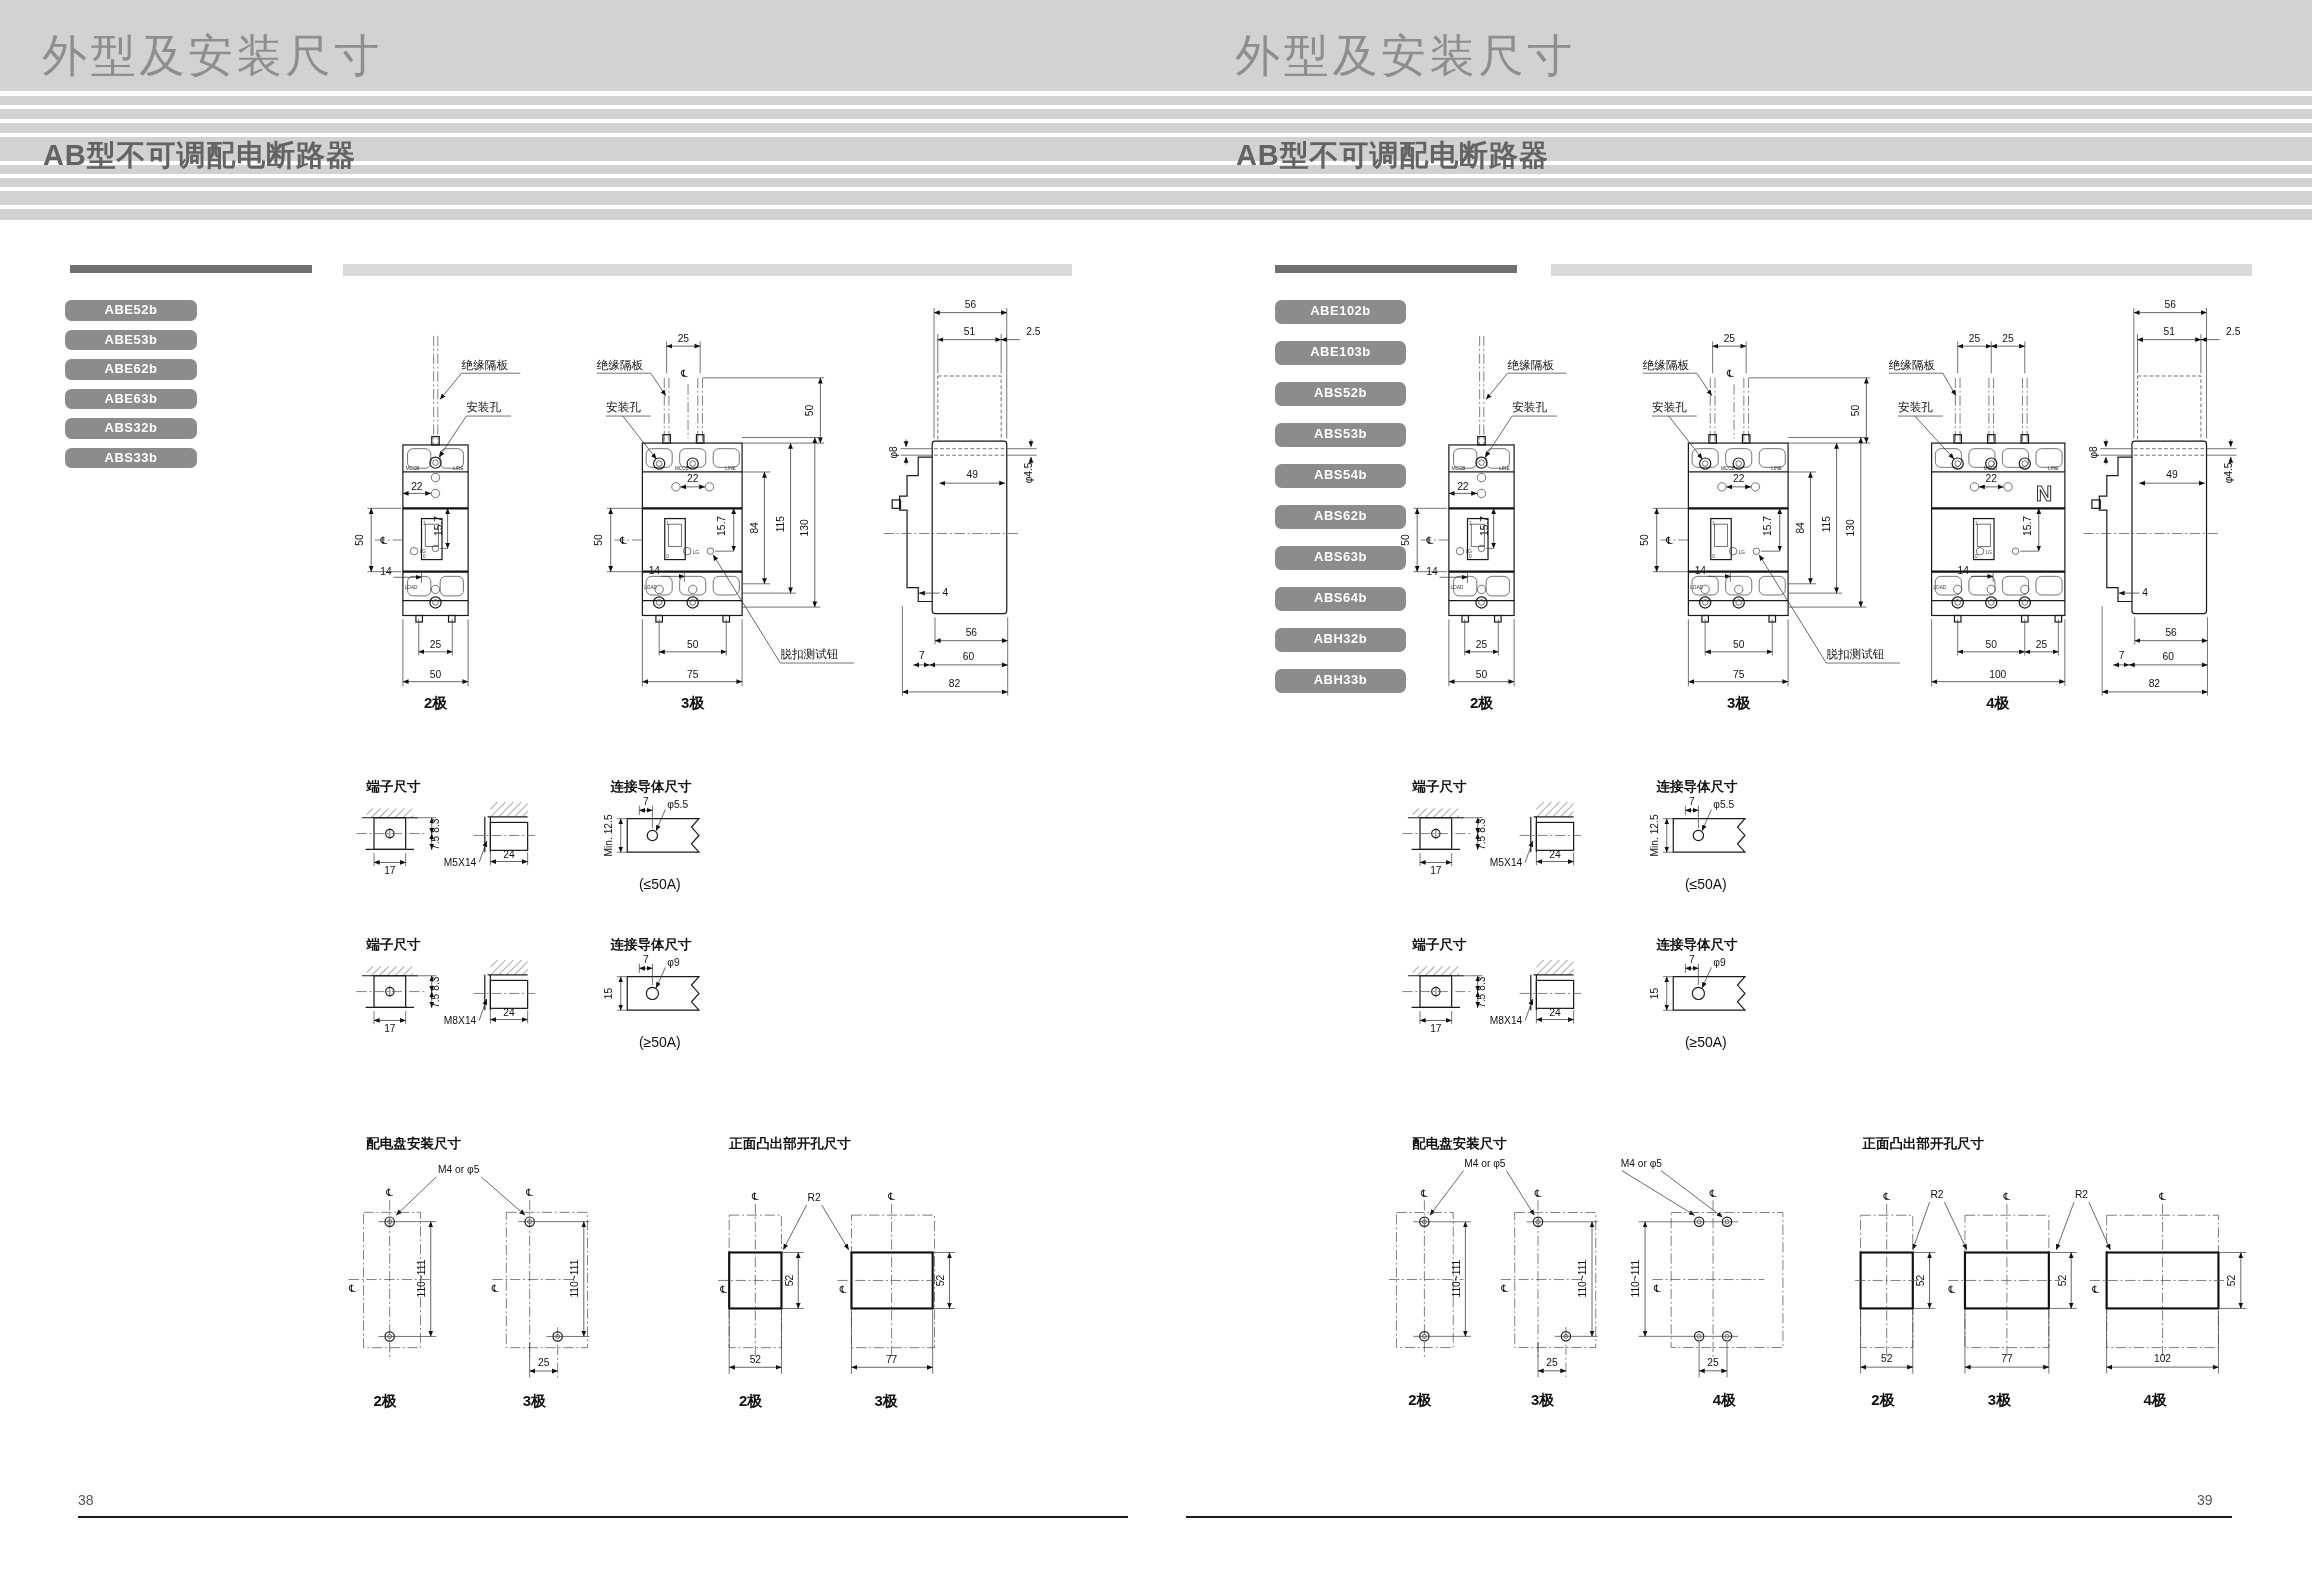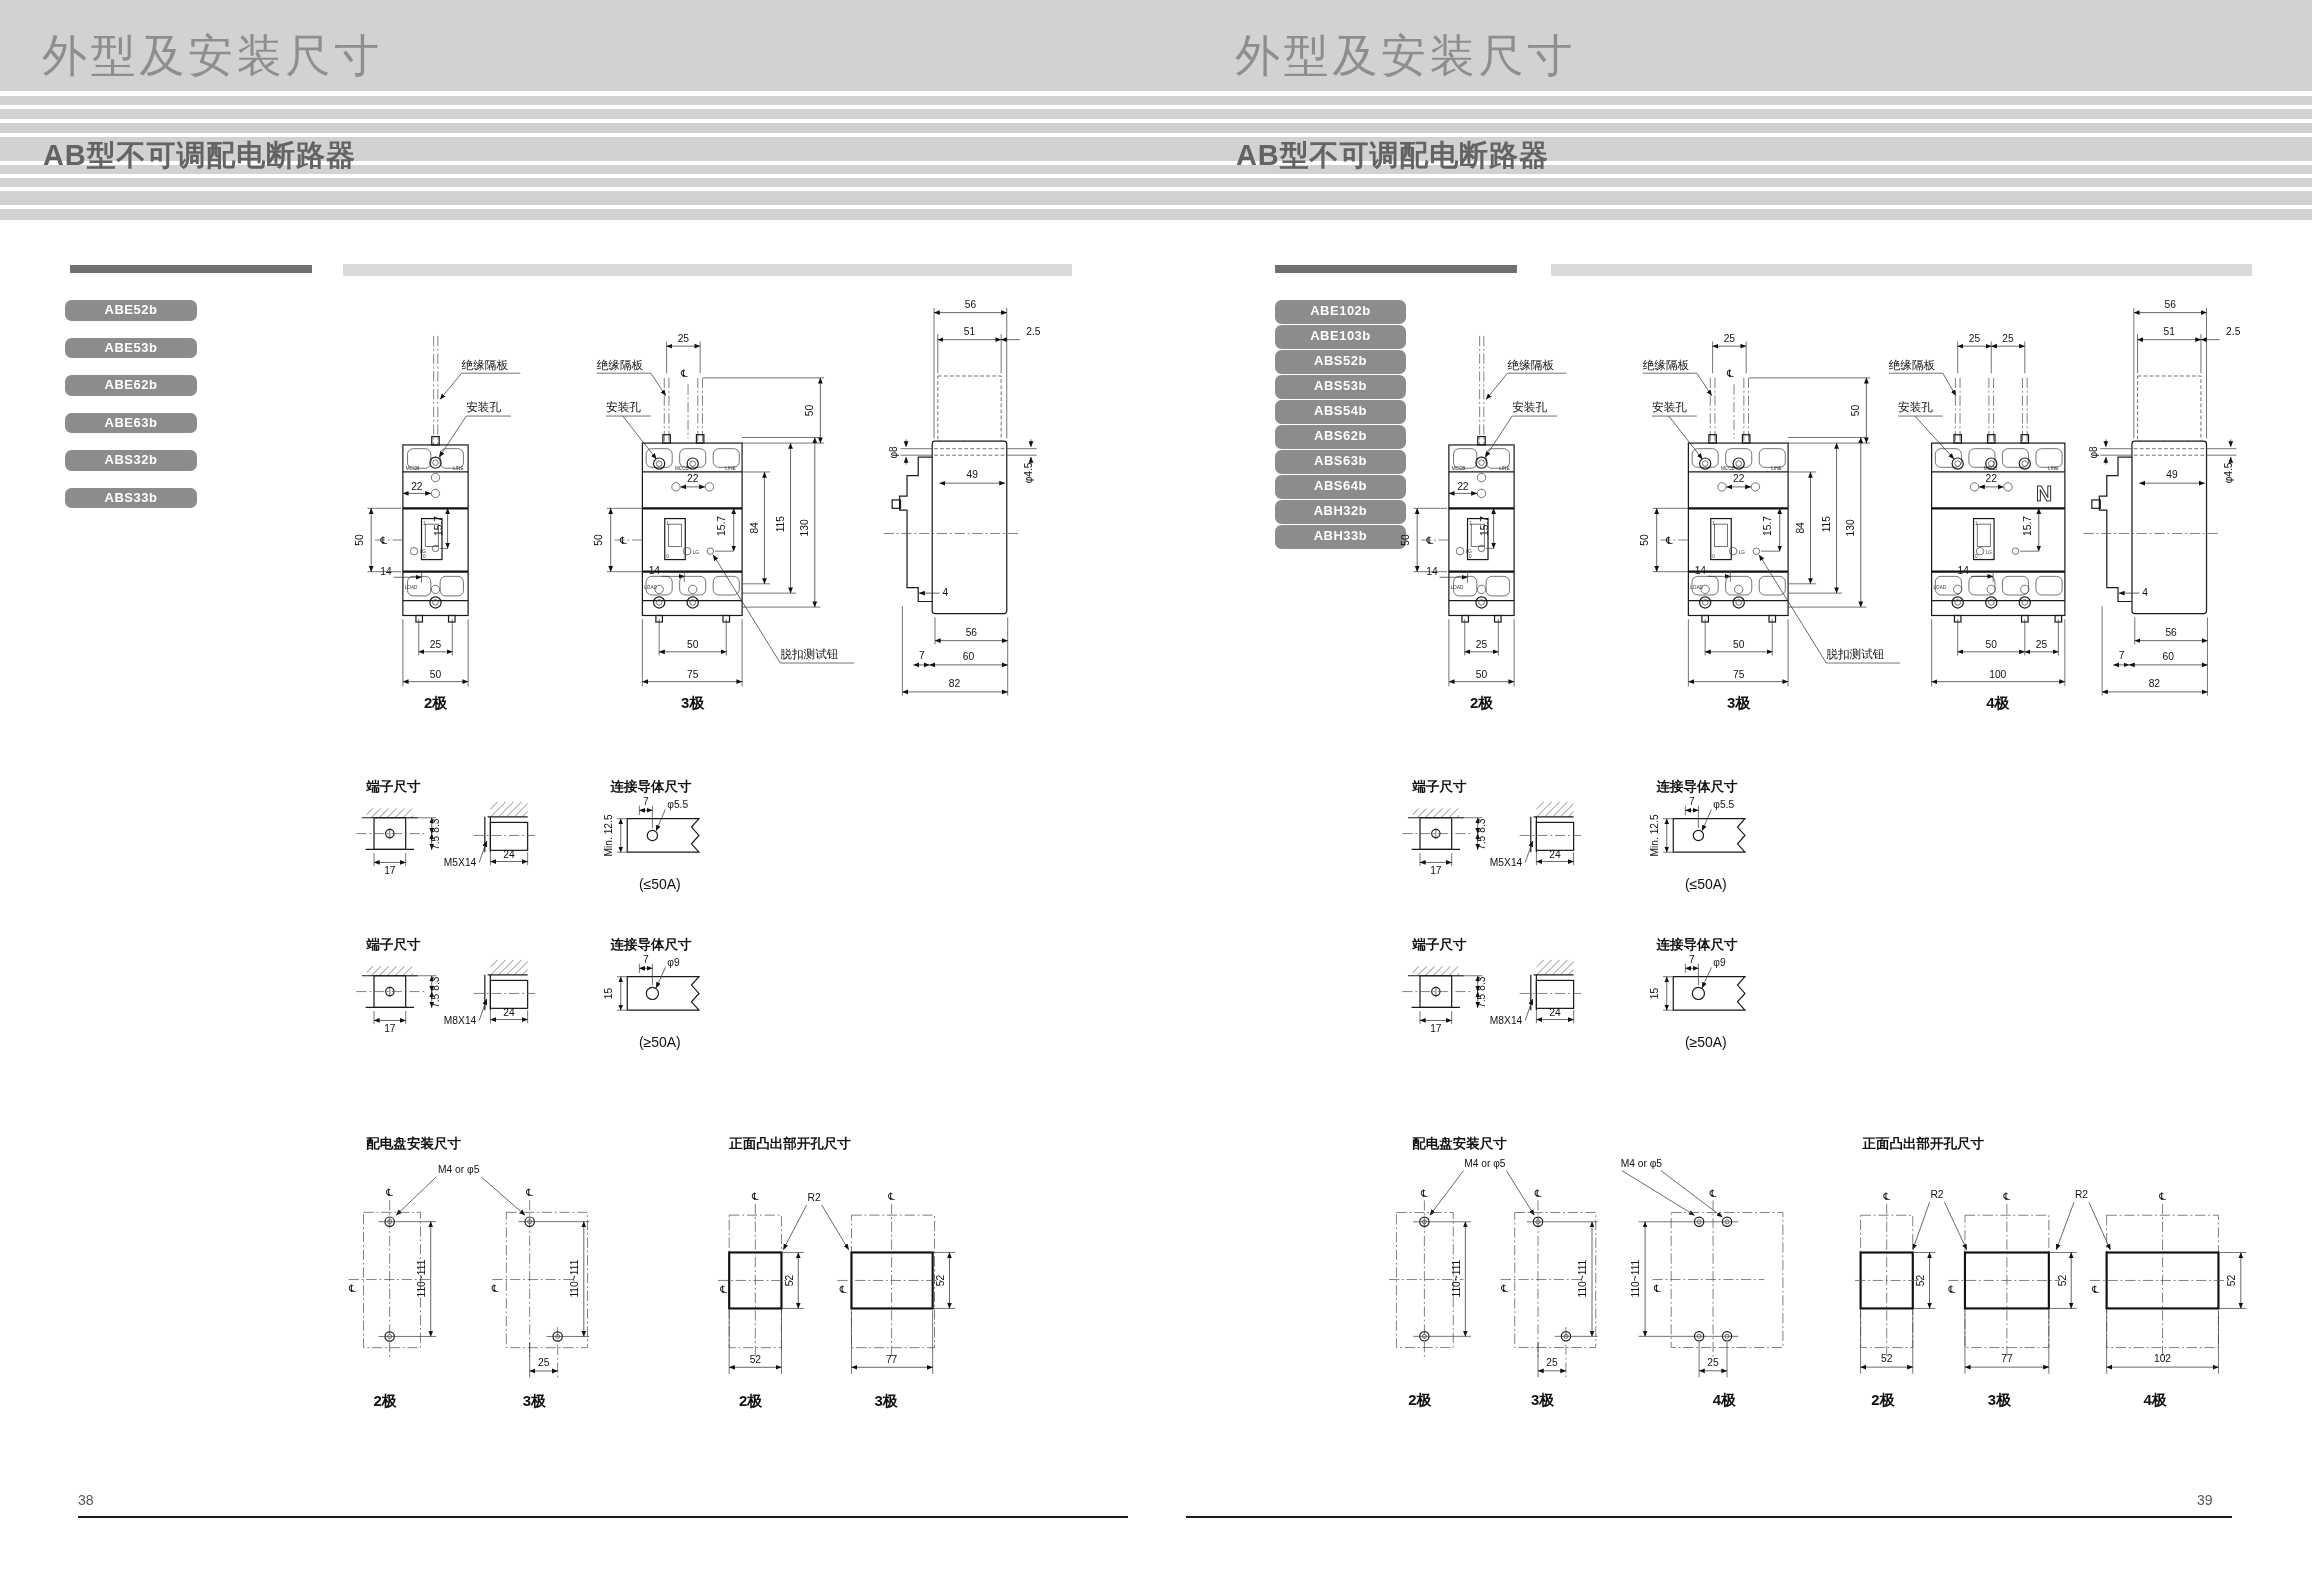--- a/index.html
+++ b/index.html
@@ -25,22 +25,22 @@
 .hdr-stripes{position:absolute;left:0;top:91px;width:2313px;height:129px;background:linear-gradient(to bottom,
 #fff 0,#fff 4.7px,#d2d2d2 4.7px,#d2d2d2 14px,#fff 14px,#fff 17.7px,#d2d2d2 17.7px,#d2d2d2 28px,
 #fff 28px,#fff 32px,#d2d2d2 32px,#d2d2d2 42px,#fff 42px,#fff 46px,#d2d2d2 46px,#d2d2d2 70px,
 #fff 70px,#fff 74px,#d2d2d2 74px,#d2d2d2 83px,#fff 83px,#fff 87px,#d2d2d2 87px,#d2d2d2 96px,
 #fff 96px,#fff 100px,#d2d2d2 100px,#d2d2d2 114px,#fff 114px,#fff 118px,#d2d2d2 118px,#d2d2d2 129px)}
 .pgtitle{position:absolute;top:26px;font-size:45px;font-weight:normal;color:#8e8e8e;letter-spacing:3.7px;white-space:nowrap}
 .pgsub{position:absolute;top:136px;font-size:29px;font-weight:bold;color:#636363;letter-spacing:0.9px;white-space:nowrap}
 .bar-dark{position:absolute;top:265px;width:242px;height:7.5px;background:#6f6f6f}
 .bar-light{position:absolute;top:264px;height:12px;background:#dadada}
 .modlist{position:absolute;width:132px}
-.modlist .badge{height:20.5px;line-height:20.5px;margin-bottom:17px;border-radius:6.5px;background:#8c8c8c;color:#fff;font-size:13px;font-weight:bold;text-align:center;letter-spacing:0.5px}
-.modlist.r .badge{height:24px;line-height:21.4px;margin-bottom:1px}
+.modlist .badge{height:20.5px;line-height:20.5px;margin-bottom:9px;border-radius:6.5px;background:#8c8c8c;color:#fff;font-size:13px;font-weight:bold;text-align:center;letter-spacing:0.5px}
+.modlist.r .badge{height:24px;line-height:21.4px;margin-bottom:17px}
 .pageno{position:absolute;top:1492px;font-size:14px;color:#555}
 .rule{position:absolute;top:1516px;height:1.9px;background:#1c1c1c}
 </style>
 </head>
 <body>
 
 <svg width="0" height="0">
 <defs>
 <marker id="ar" viewBox="0 0 10 10" refX="9.5" refY="5" markerWidth="8" markerHeight="8" orient="auto-start-reverse">
         <path d="M0,1L10,5L0,9z" fill="#111"></path>

